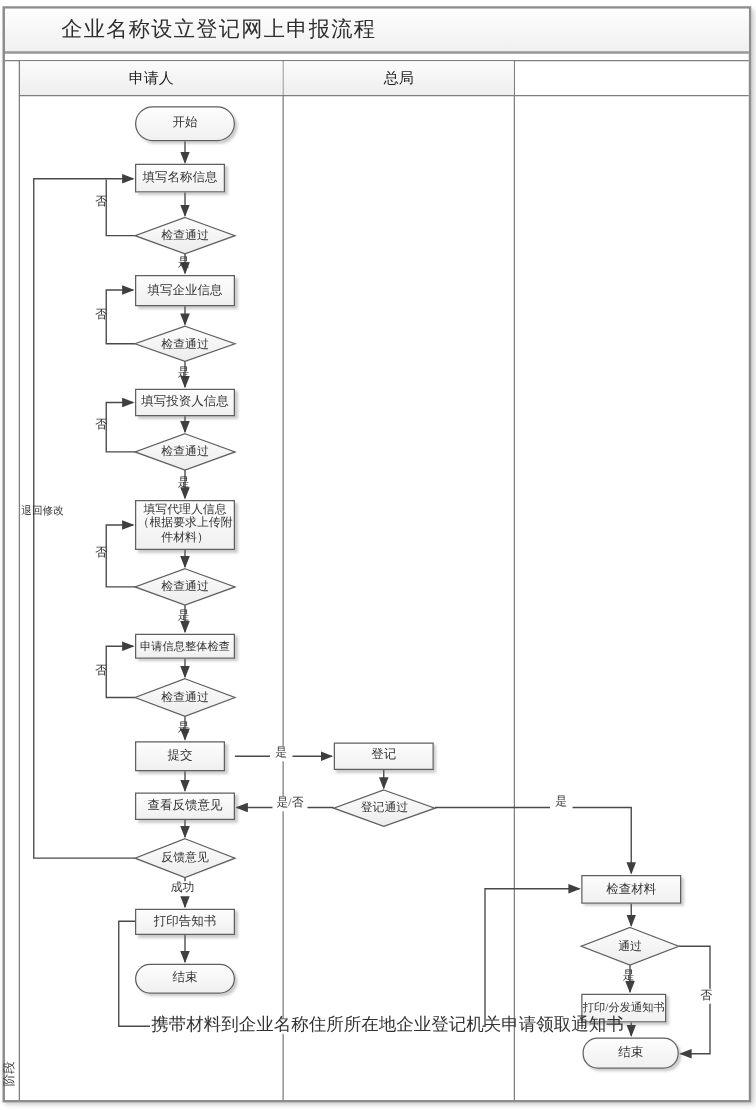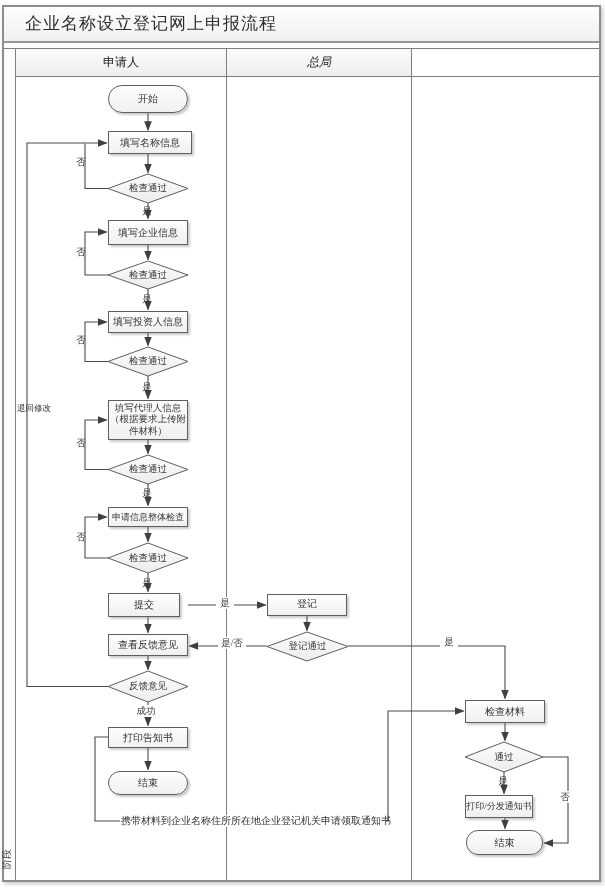--- a/index.html
+++ b/index.html
@@ -2,38 +2,38 @@
 <html><head>
 <meta charset="utf-8">
 <style>
   html,body{margin:0;padding:0;background:#fff;}
   .canvas{position:relative;width:605px;height:888px;overflow:hidden;
     font-family:"Liberation Serif","DejaVu Serif",serif;color:#333;}
   .page-frame{position:absolute;left:2px;top:5px;width:595px;height:873px;
     border:2px solid #8d8d8d;background:#fff;box-shadow:2px 2px 4px rgba(0,0,0,.22);}
   .title-bar{position:absolute;left:4px;top:7px;width:595px;height:34px;
     background:linear-gradient(180deg,#fefefe,#f0f0f0);border-bottom:2px solid #979797;}
-  .title-text{line-height:34px;padding-left:21px;font-size:17px;color:#2e2e2e;letter-spacing:1px;}
+  .title-text{line-height:34px;padding-left:21px;font-size:17px;color:#2e2e2e;letter-spacing:1px;margin-left:24px;}
   .vline,.hline{position:absolute;background:#7e7e7e;}
   .hdr-cell{position:absolute;top:49px;height:27px;background:linear-gradient(180deg,#fbfbfb,#eeeeee);
     display:flex;align-items:center;justify-content:center;font-size:12px;color:#222;}
   .stage-label{position:absolute;left:-10px;top:852px;width:34px;height:14px;
     transform:rotate(-90deg);text-align:center;font-size:10px;color:#444;}
   .edges{position:absolute;left:0;top:0;}
   .shape{position:absolute;box-sizing:border-box;border:1px solid #5f5f5f;
     background:linear-gradient(180deg,#fdfdfd,#f0f0f0);
     box-shadow:2px 2px 2px rgba(110,110,110,.35);
     display:flex;flex-direction:column;align-items:center;justify-content:center;
     text-align:center;font-size:10px;color:#333;line-height:1.2;}
   .stadium{border-radius:14px;}
   .dlabel{position:absolute;display:flex;align-items:center;justify-content:center;
     font-size:9.5px;color:#333;text-align:center;}
   .elabel{position:absolute;font-size:9.5px;color:#333;text-align:center;line-height:12px;}
   .onln{background:#fff;padding:0 1px;}
-  .note{font-size:10px;white-space:nowrap;}
+  .note{font-size:14px;white-space:nowrap;}
 </style>
 </head>
 <body>
 
 <div class="canvas">
 
   <div class="page-frame"></div>
 
   <div class="title-bar">
     <div class="title-text">企业名称设立登记网上申报流程</div>
@@ -41,21 +41,21 @@
 
   <div class="hline" style="left:4px;top:48px;width:595px;height:1px;"></div>
   <div class="hline" style="left:15px;top:76px;width:584px;height:1px;"></div>
   <div class="vline" style="left:15px;top:48px;width:1px;height:832px;"></div>
   <div class="vline" style="left:226px;top:48px;width:1px;height:832px;"></div>
   <div class="vline" style="left:411px;top:48px;width:1px;height:832px;"></div>
 
   <div class="hdr-cell" style="left:16px;width:210px;">
     <span>申请人</span>
   </div>
-  <div class="hdr-cell" style="left:227px;width:184px;font-style:italic;">
+  <div class="hdr-cell" style="left:227px;width:184px;">
     <span>总局</span>
   </div>
 
   <div class="stage-label">阶段</div>
 
   <svg class="edges" width="605" height="888">
     <defs>
       <marker id="ah" markerWidth="9" markerHeight="7" refX="8" refY="3.5" orient="auto">
         <path d="M0,0 L9,3.5 L0,7 z" fill="#3f3f3f"></path>
       </marker>
@@ -104,21 +104,21 @@
       <polygon points="148,543 188,558 148,573 108,558"></polygon>
       <polygon points="148,671 188,686.5 148,702 108,686.5"></polygon>
       <polygon points="307,632 348,646.5 307,661 267,646.5"></polygon>
       <polygon points="504,742 543,757 504,772 465,757"></polygon>
     </g>
   </svg>
 
   <div class="shape stadium" style="left:108px;top:85px;width:80px;height:28px;justify-content:center;">
     <span>开始</span>
   </div>
-  <div class="shape" style="left:108px;top:131px;width:84px;height:23px;">
+  <div class="shape" style="left:108px;top:131px;width:72px;height:23px;">
     <span>填写名称信息</span>
   </div>
   <div class="shape" style="left:108px;top:220px;width:80px;height:25px;">
     <span>填写企业信息</span>
   </div>
   <div class="shape" style="left:108px;top:311px;width:80px;height:22px;">
     <span>填写投资人信息</span>
   </div>
   <div class="shape" style="left:108px;top:400px;width:80px;height:40px;font-size:9.5px;">
     <span>填写代理人信息</span>

